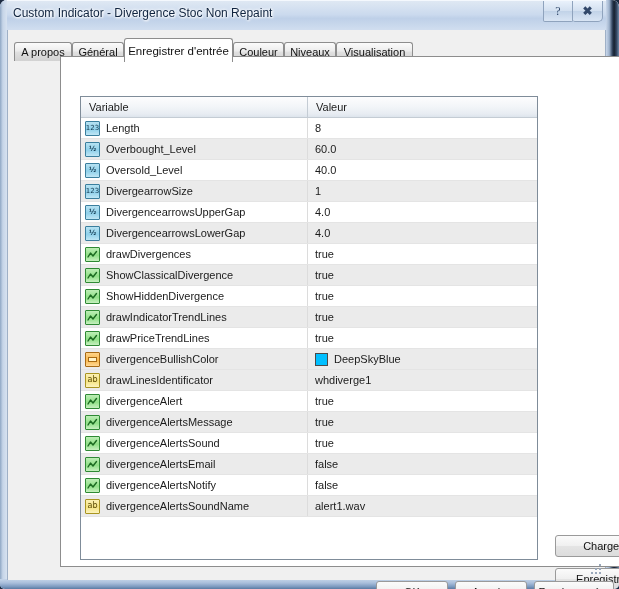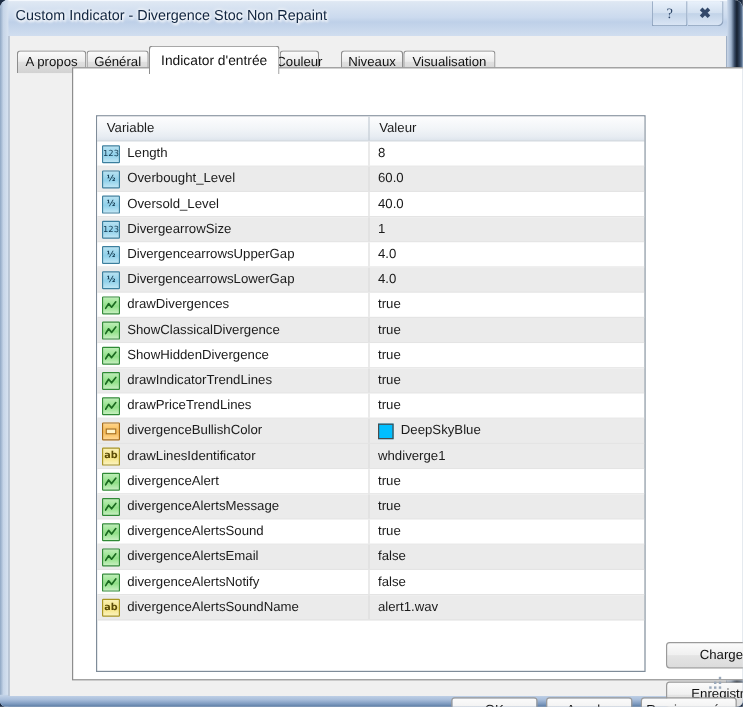--- a/index.html
+++ b/index.html
@@ -234,21 +234,21 @@
     color: #14521a;
   }
   .type-icon.color {
     background: linear-gradient(180deg,#ffd489 0%, #f9b94e 55%, #ffd894 100%);
     border: 1px solid #a86a13;
   }
   .type-icon.str {
     background: linear-gradient(180deg,#fbf0b4 0%, #f5e481 55%, #fcf3bd 100%);
     border: 1px solid #a99521;
     color: #5a4a06;
-    font-weight: bold;
+    font-weight: normal;
     font-size: 8px;
   }
   .type-icon .inner-rect {
     position: absolute;
     left: 2px; top: 4px;
     width: 9px; height: 5px;
     background: #fff3c8;
     border: 1px solid #a86a13;
     box-sizing: border-box;
   }
@@ -321,23 +321,23 @@
   <div id="client">
 
     <div id="tabstrip">
         <div class="tab" style="left: 0px; width: 58px;">
           <span>A propos</span>
         </div>
         <div class="tab" style="left: 58px; width: 52px;">
           <span>Général</span>
         </div>
         <div class="tab active" style="left: 110px; width: 109px;">
-          <span>Indicator d'entrée</span>
-        </div>
-        <div class="tab" style="left: 219px; width: 33px;">
+          <span>Enregistrer d'entrée</span>
+        </div>
+        <div class="tab" style="left: 219px; width: 51px;">
           <span>Couleur</span>
         </div>
         <div class="tab" style="left: 270px; width: 52px;">
           <span>Niveaux</span>
         </div>
         <div class="tab" style="left: 322px; width: 77px;">
           <span>Visualisation</span>
         </div>
       </div>
 

